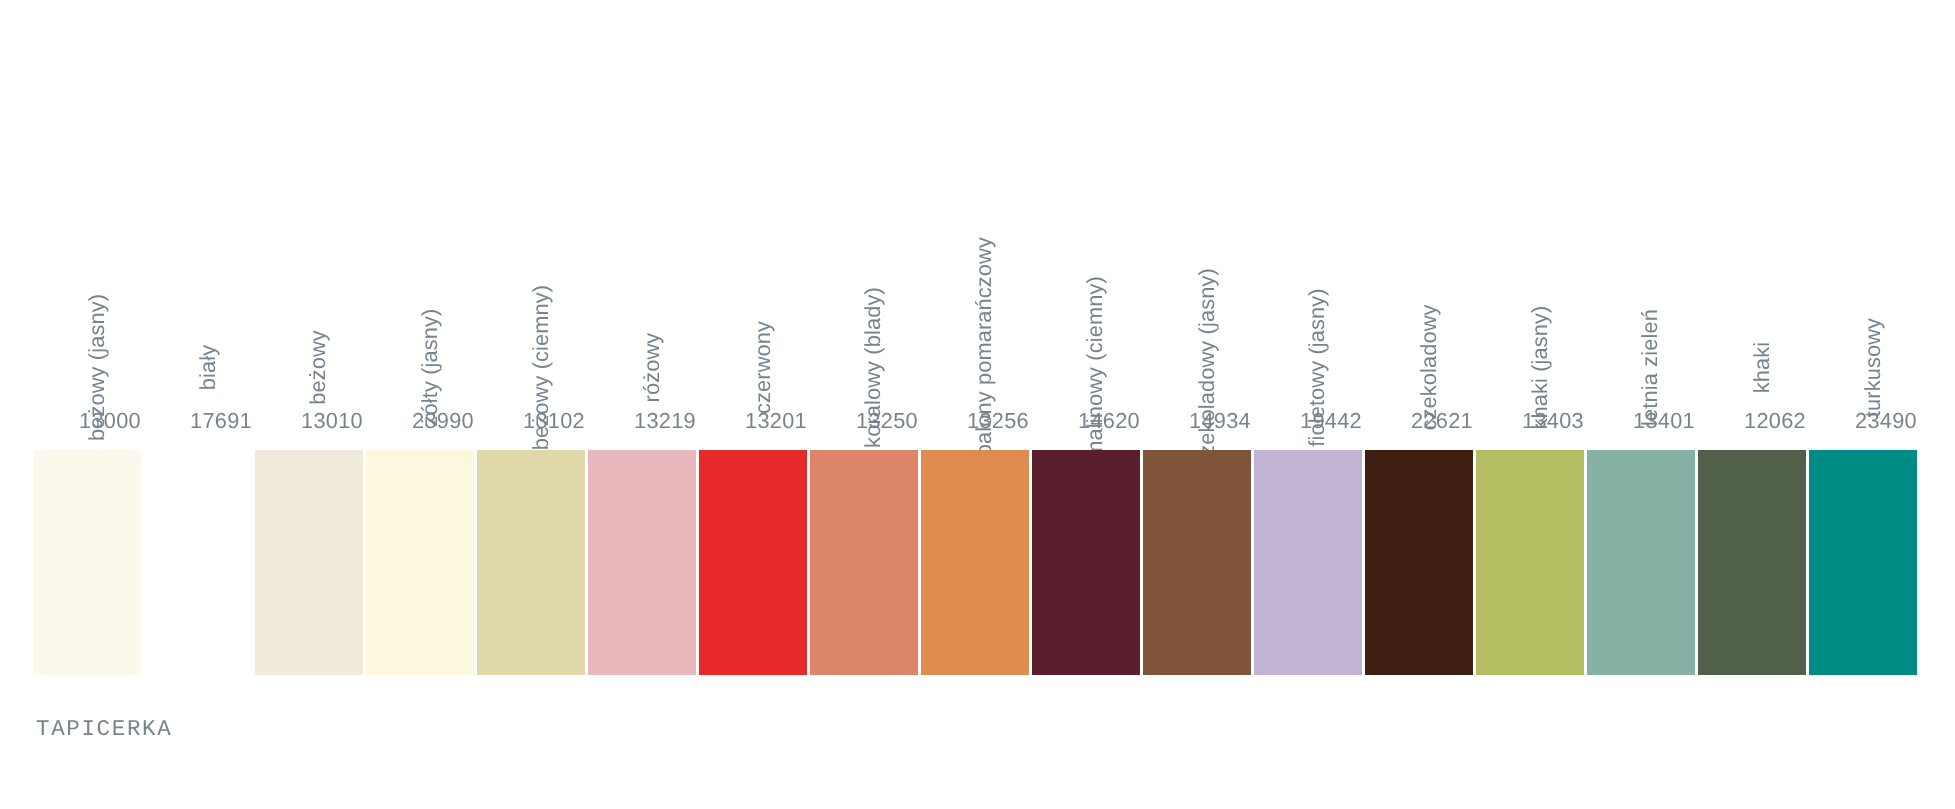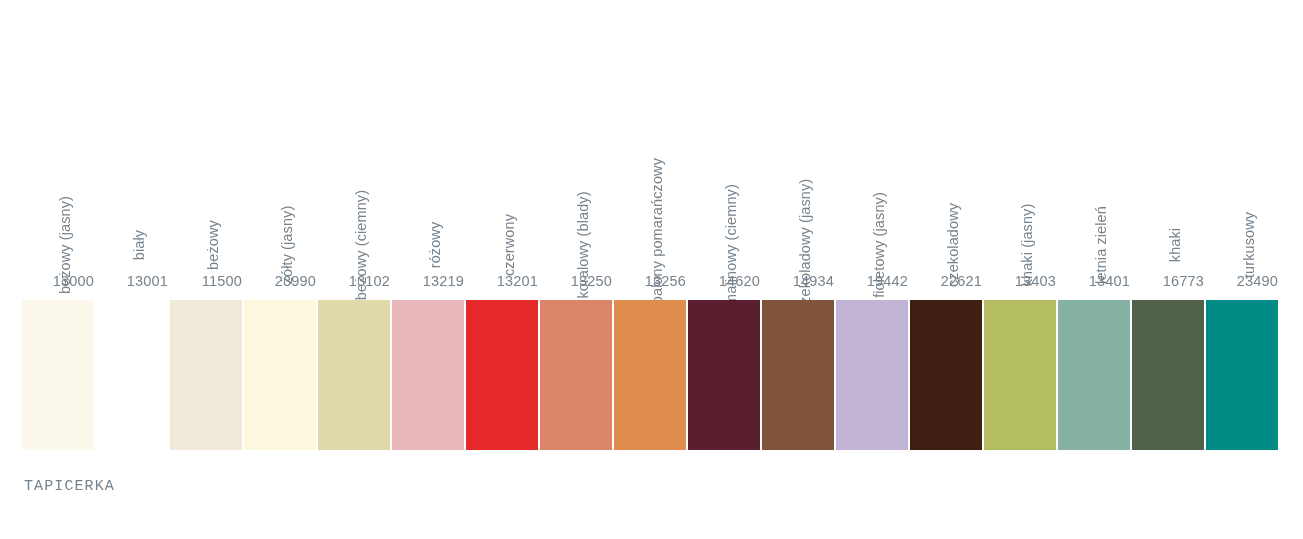--- a/index.html
+++ b/index.html
@@ -108,28 +108,28 @@
         <div class="name-wrap">
           <div class="name">beżowy (jasny)</div>
         </div>
         <div class="code">13000</div>
         <div class="chip" style="background: rgb(253, 248, 236);"></div>
       </div>
       <div class="column">
         <div class="name-wrap">
           <div class="name">biały</div>
         </div>
-        <div class="code">13001</div>
+        <div class="code">17691</div>
         <div class="chip" style="background: rgb(255, 255, 255);"></div>
       </div>
       <div class="column">
         <div class="name-wrap">
           <div class="name">beżowy</div>
         </div>
-        <div class="code">11500</div>
+        <div class="code">13010</div>
         <div class="chip" style="background: rgb(241, 234, 219);"></div>
       </div>
       <div class="column">
         <div class="name-wrap">
           <div class="name">żółty (jasny)</div>
         </div>
         <div class="code">23990</div>
         <div class="chip" style="background: rgb(252, 248, 222);"></div>
       </div>
       <div class="column">
@@ -206,21 +206,21 @@
         <div class="name-wrap">
           <div class="name">letnia zieleń</div>
         </div>
         <div class="code">13401</div>
         <div class="chip" style="background: rgb(133, 178, 164);"></div>
       </div>
       <div class="column">
         <div class="name-wrap">
           <div class="name">khaki</div>
         </div>
-        <div class="code">16773</div>
+        <div class="code">12062</div>
         <div class="chip" style="background: rgb(80, 96, 75);"></div>
       </div>
       <div class="column">
         <div class="name-wrap">
           <div class="name">turkusowy</div>
         </div>
         <div class="code">23490</div>
         <div class="chip" style="background: rgb(0, 139, 134);"></div>
       </div>
     </div>

